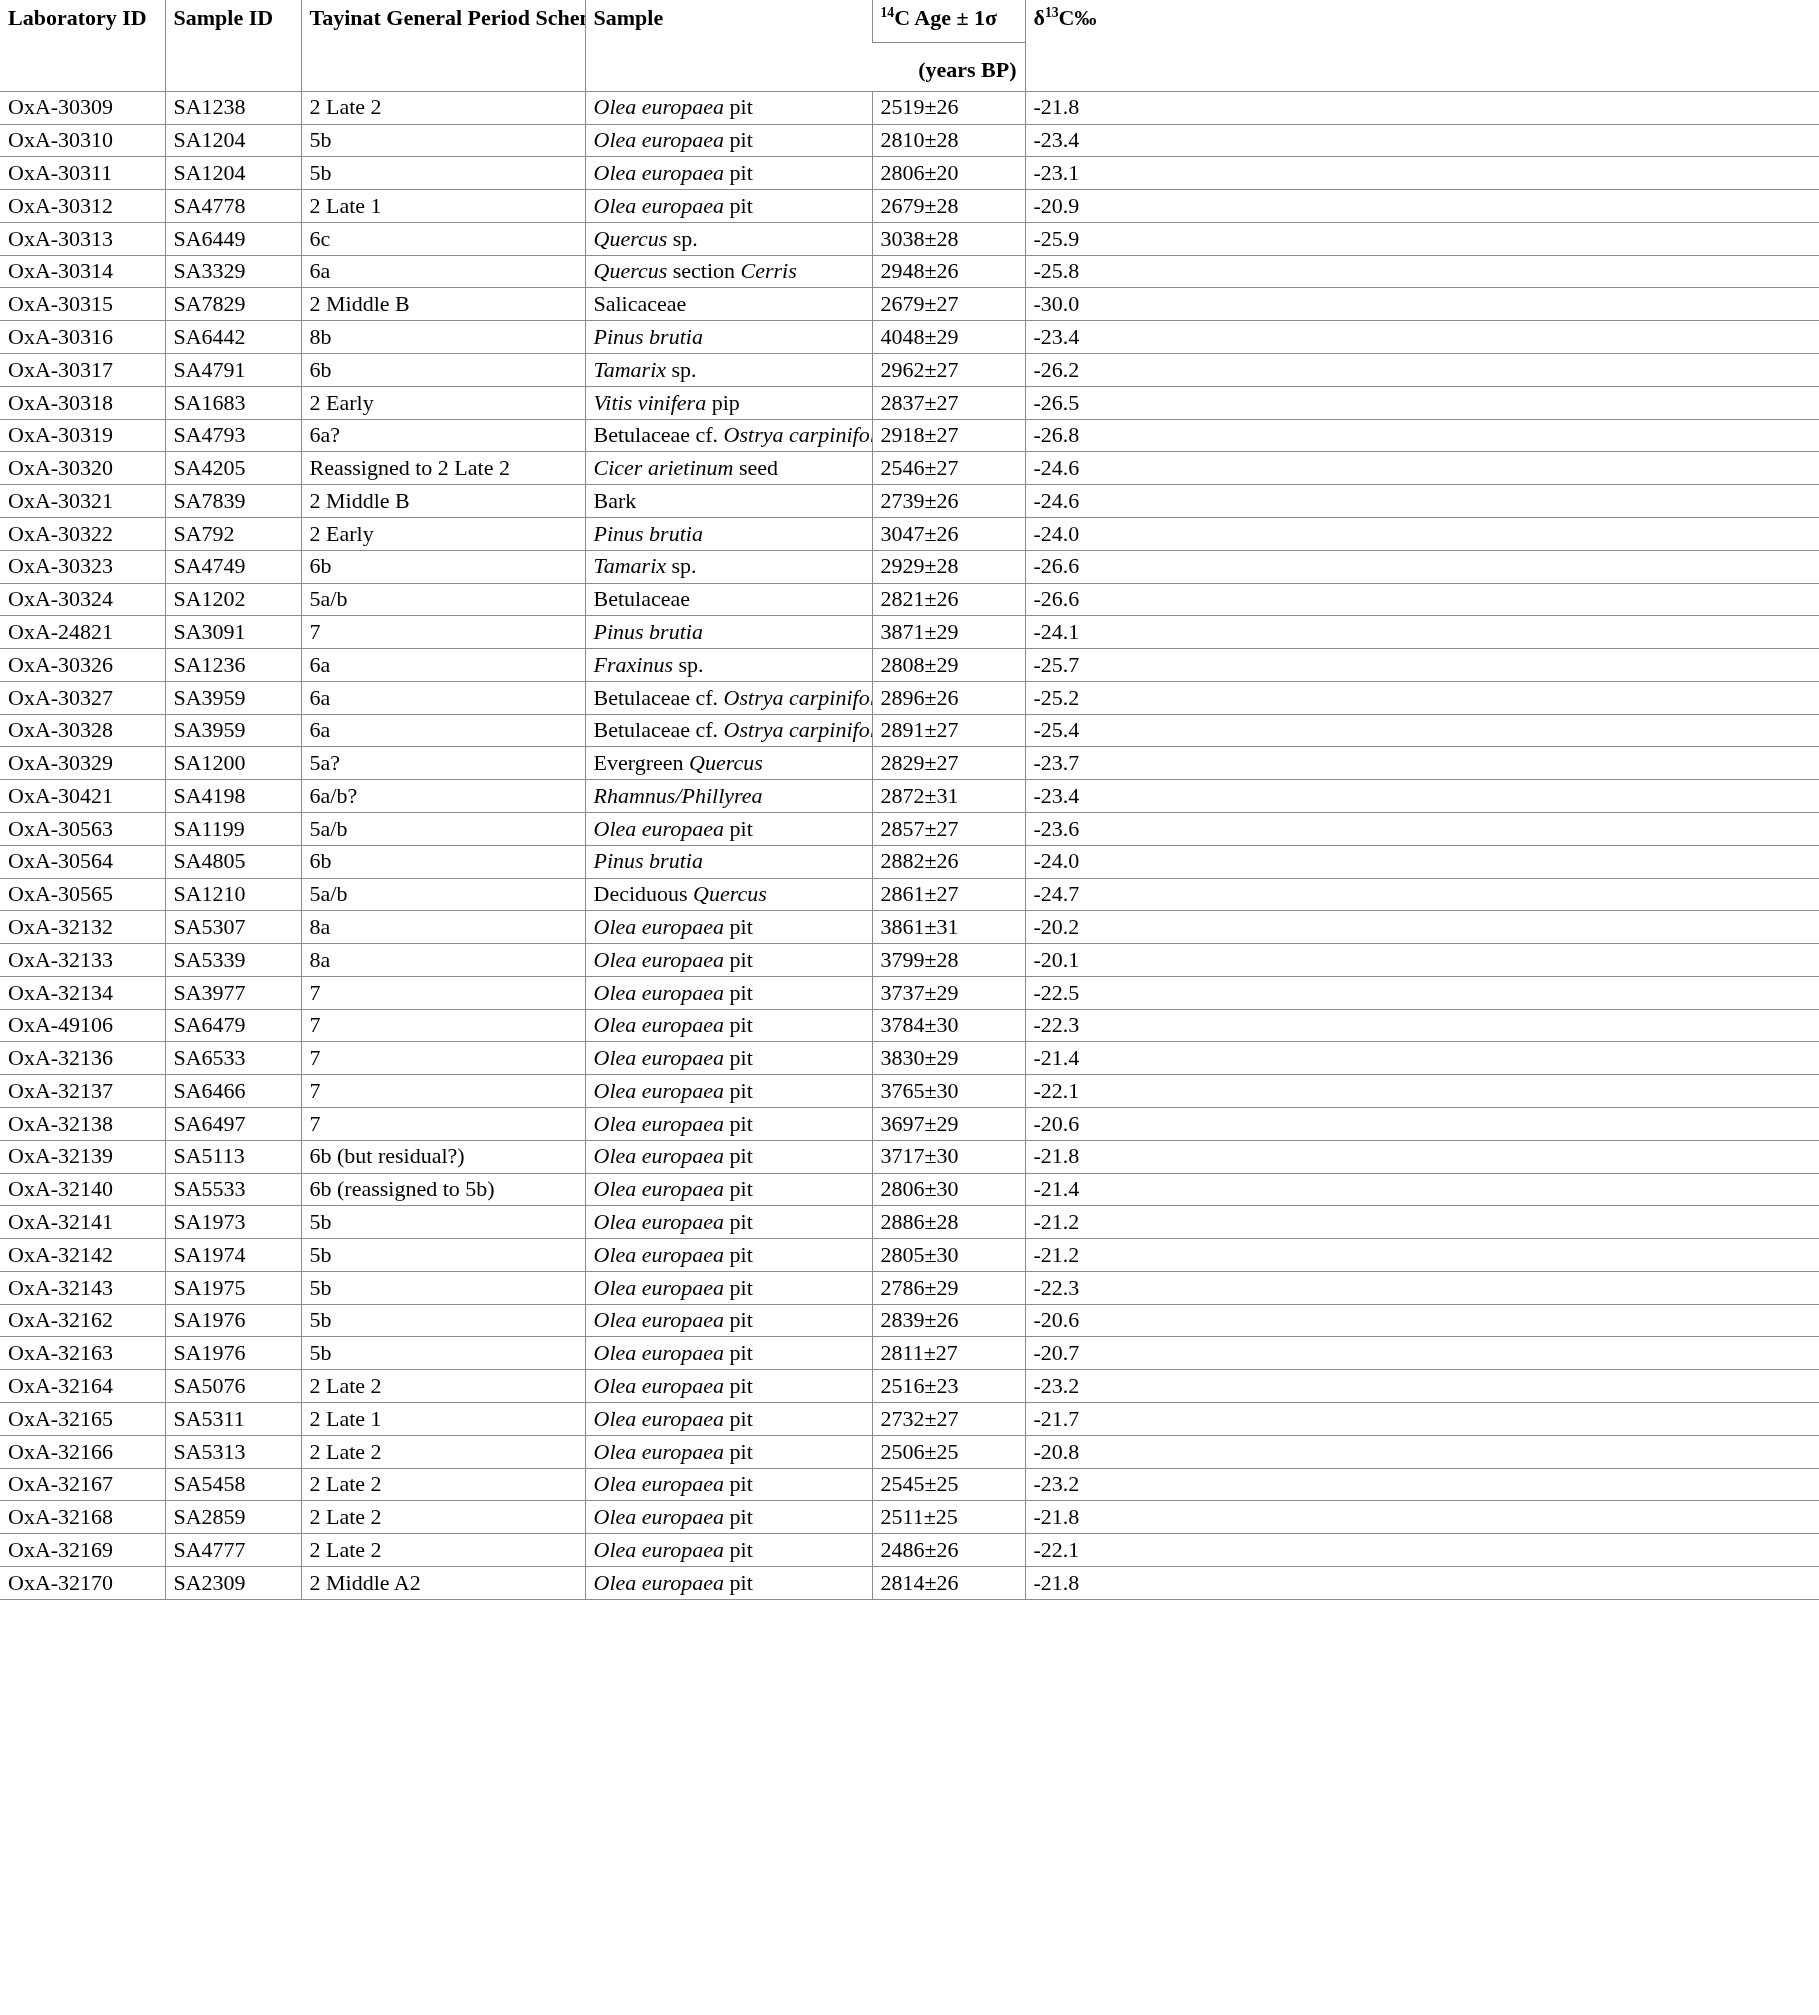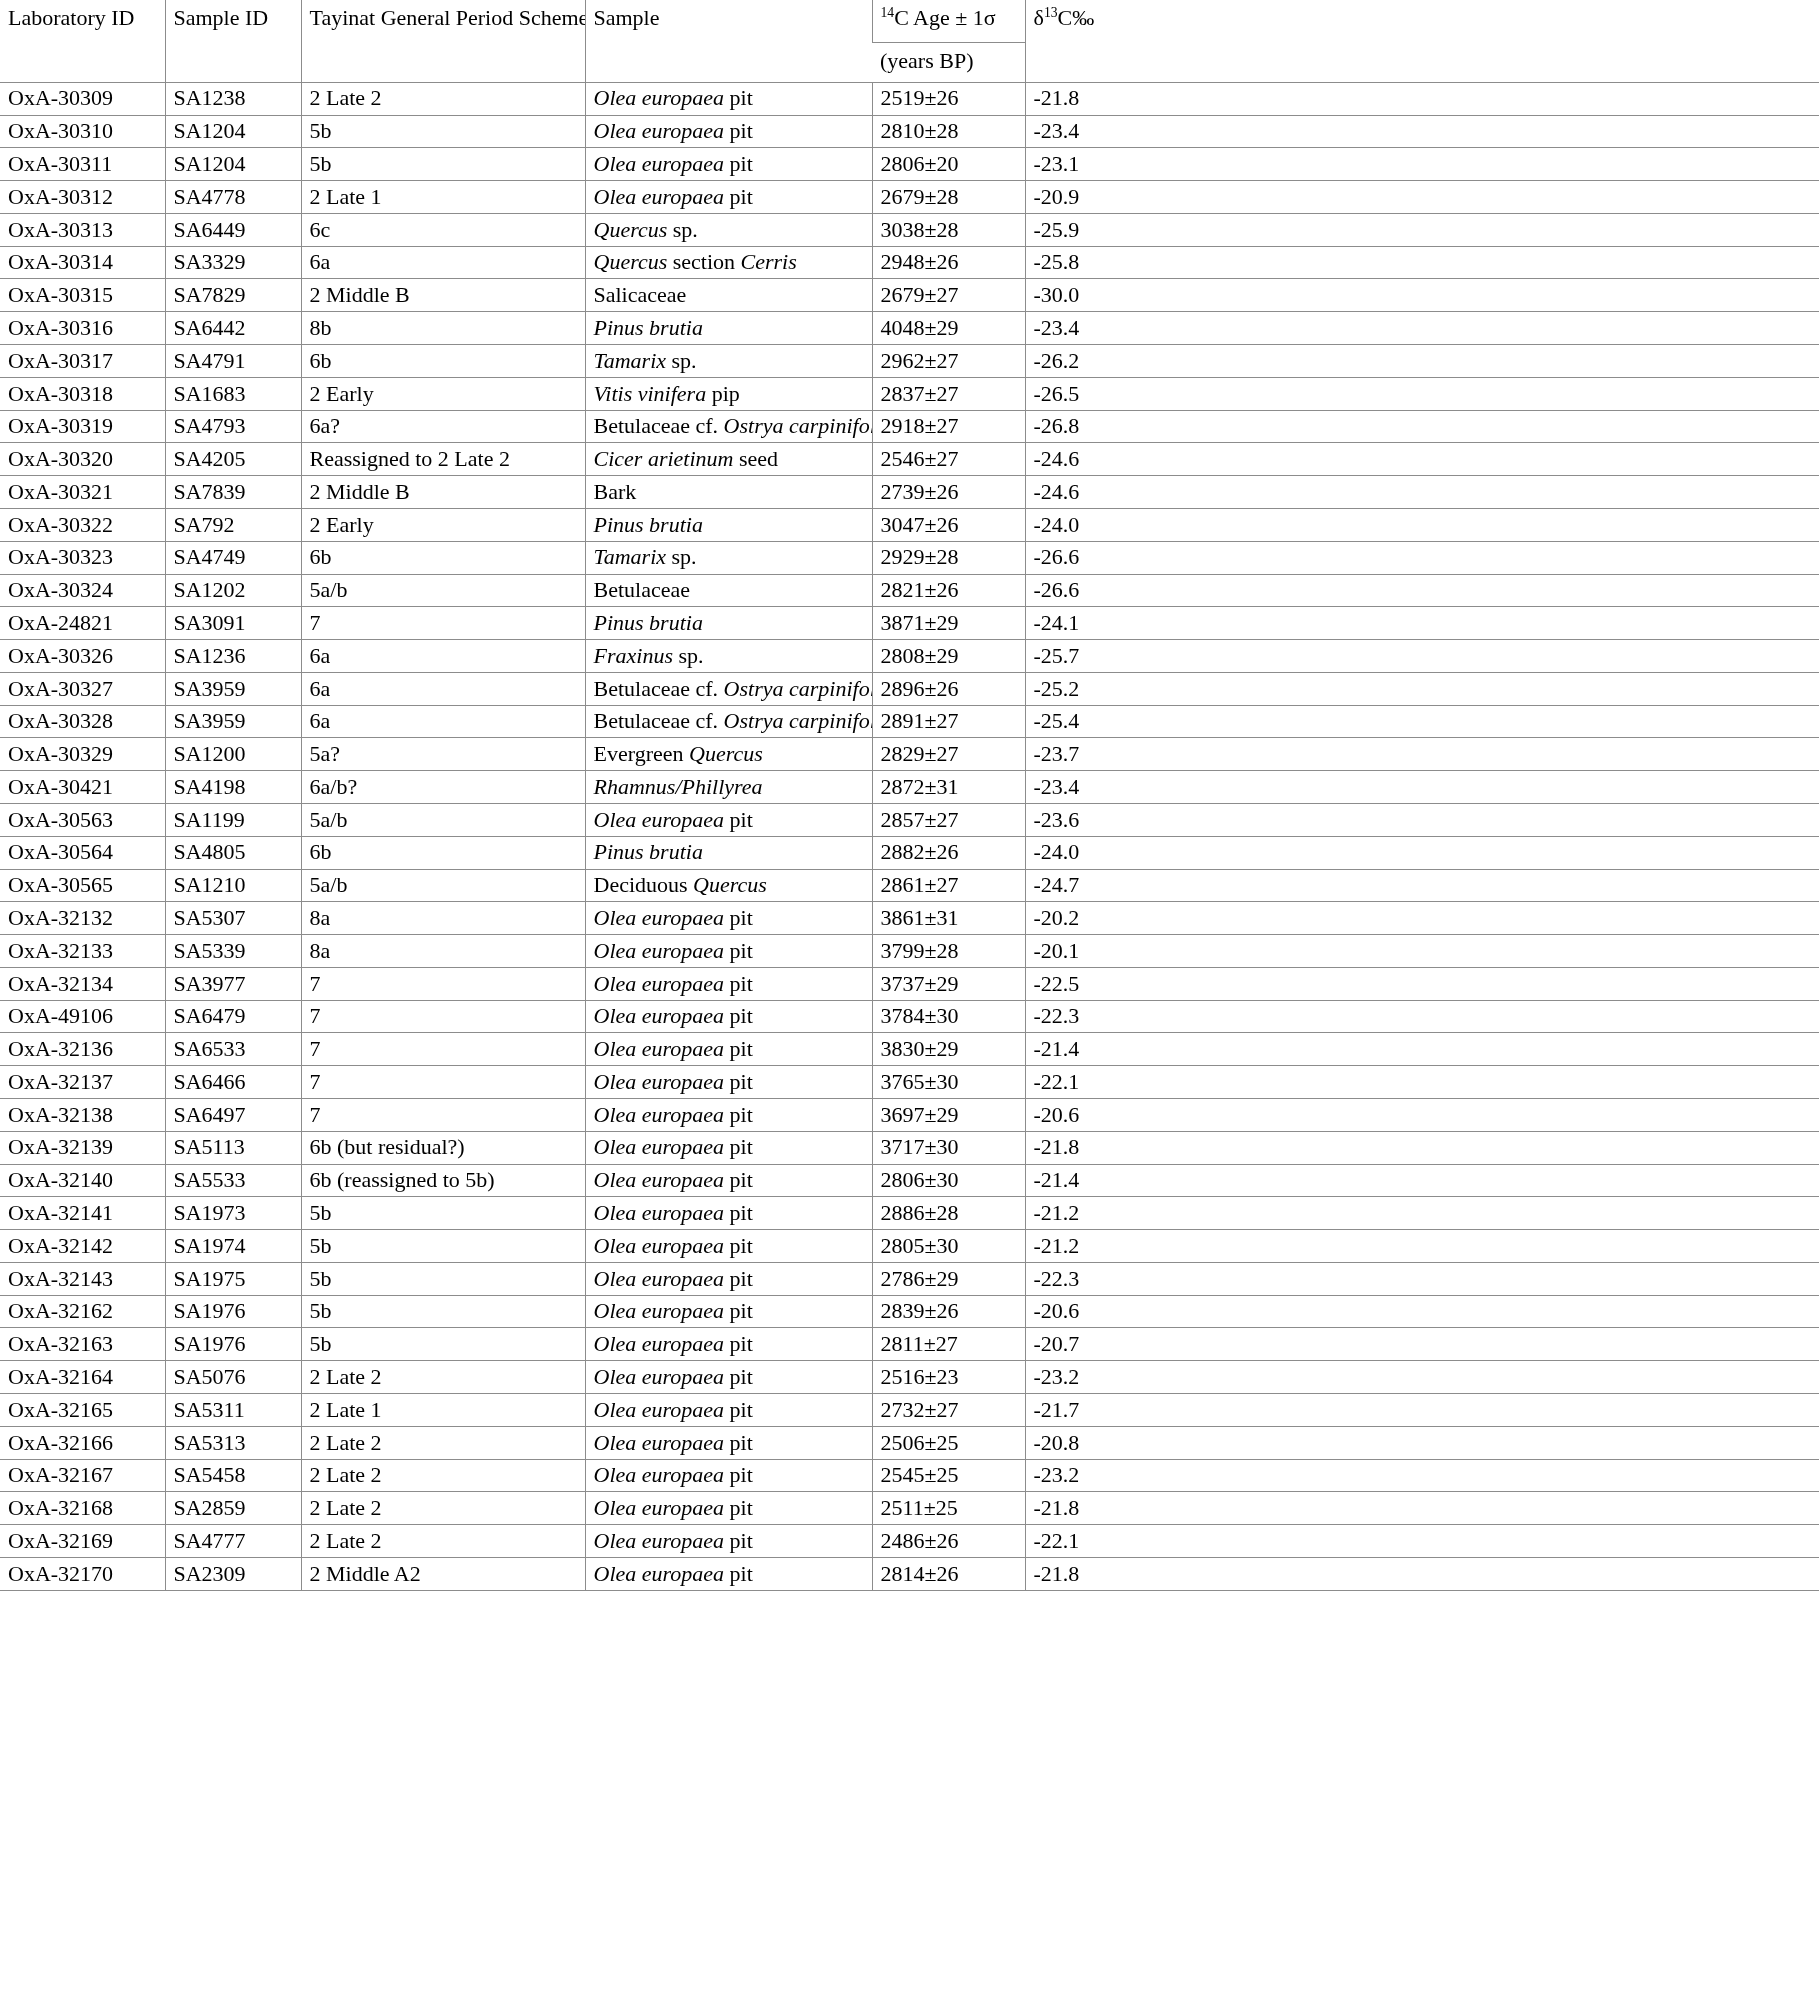--- a/index.html
+++ b/index.html
@@ -38,32 +38,33 @@
     line-height: 1.2;
     height: 27px;
     overflow: hidden;
     white-space: nowrap;
   }
   #radiocarbon-table tr > th:first-child,
   #radiocarbon-table tr > td:first-child {
     border-left: none;
   }
   #radiocarbon-table thead th {
-    font-weight: normal;
+    font-weight: bold;
     vertical-align: top;
     padding-top: 4.8px;
     border-top: none;
   }
   #radiocarbon-table thead tr.hdr-top th {
     height: 37px;
   }
   #radiocarbon-table thead tr.hdr-bot th {
     height: 34px;
     border-top: 1.6px solid #8c8c8c;
-    padding-top: 5px;
+    padding-top: 14px;
+    text-align: right;
   }
   #radiocarbon-table thead tr.hdr-top th.span-rows {
     border-bottom: none;
   }
   #radiocarbon-table tbody td {
     height: 27px;
     padding-top: 2.4px;
     padding-bottom: 2.4px;
   }
   #radiocarbon-table tbody tr:last-child td {

